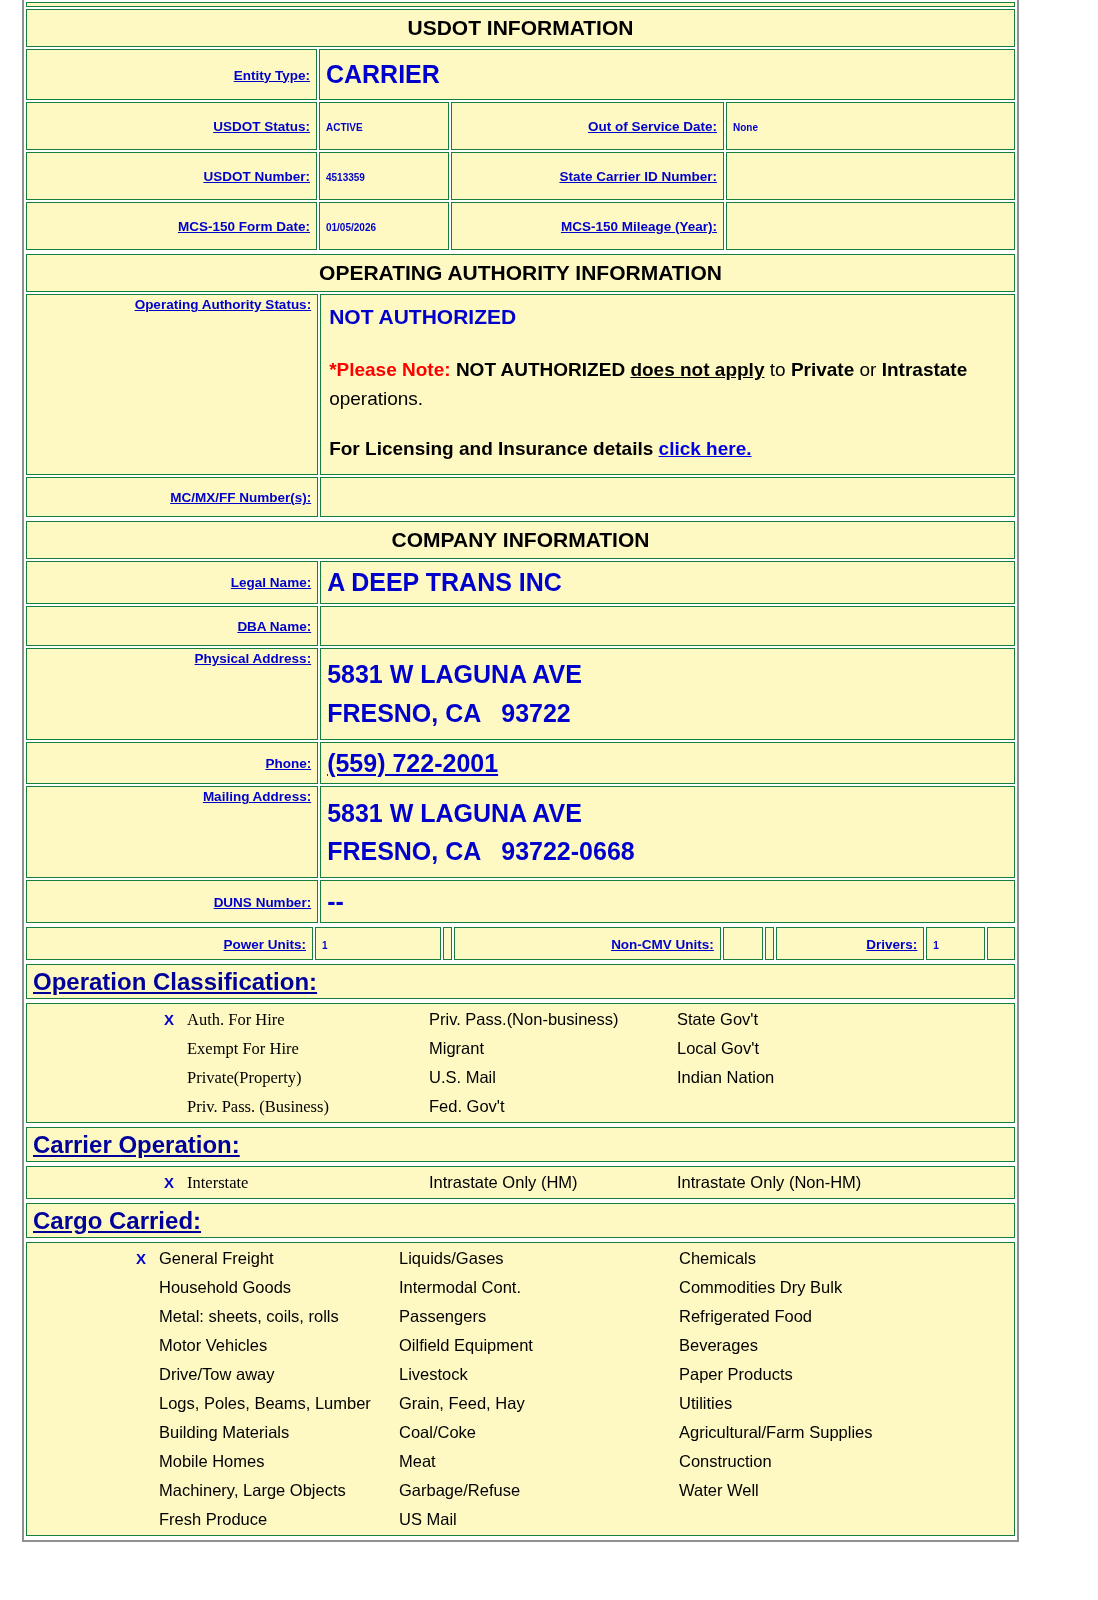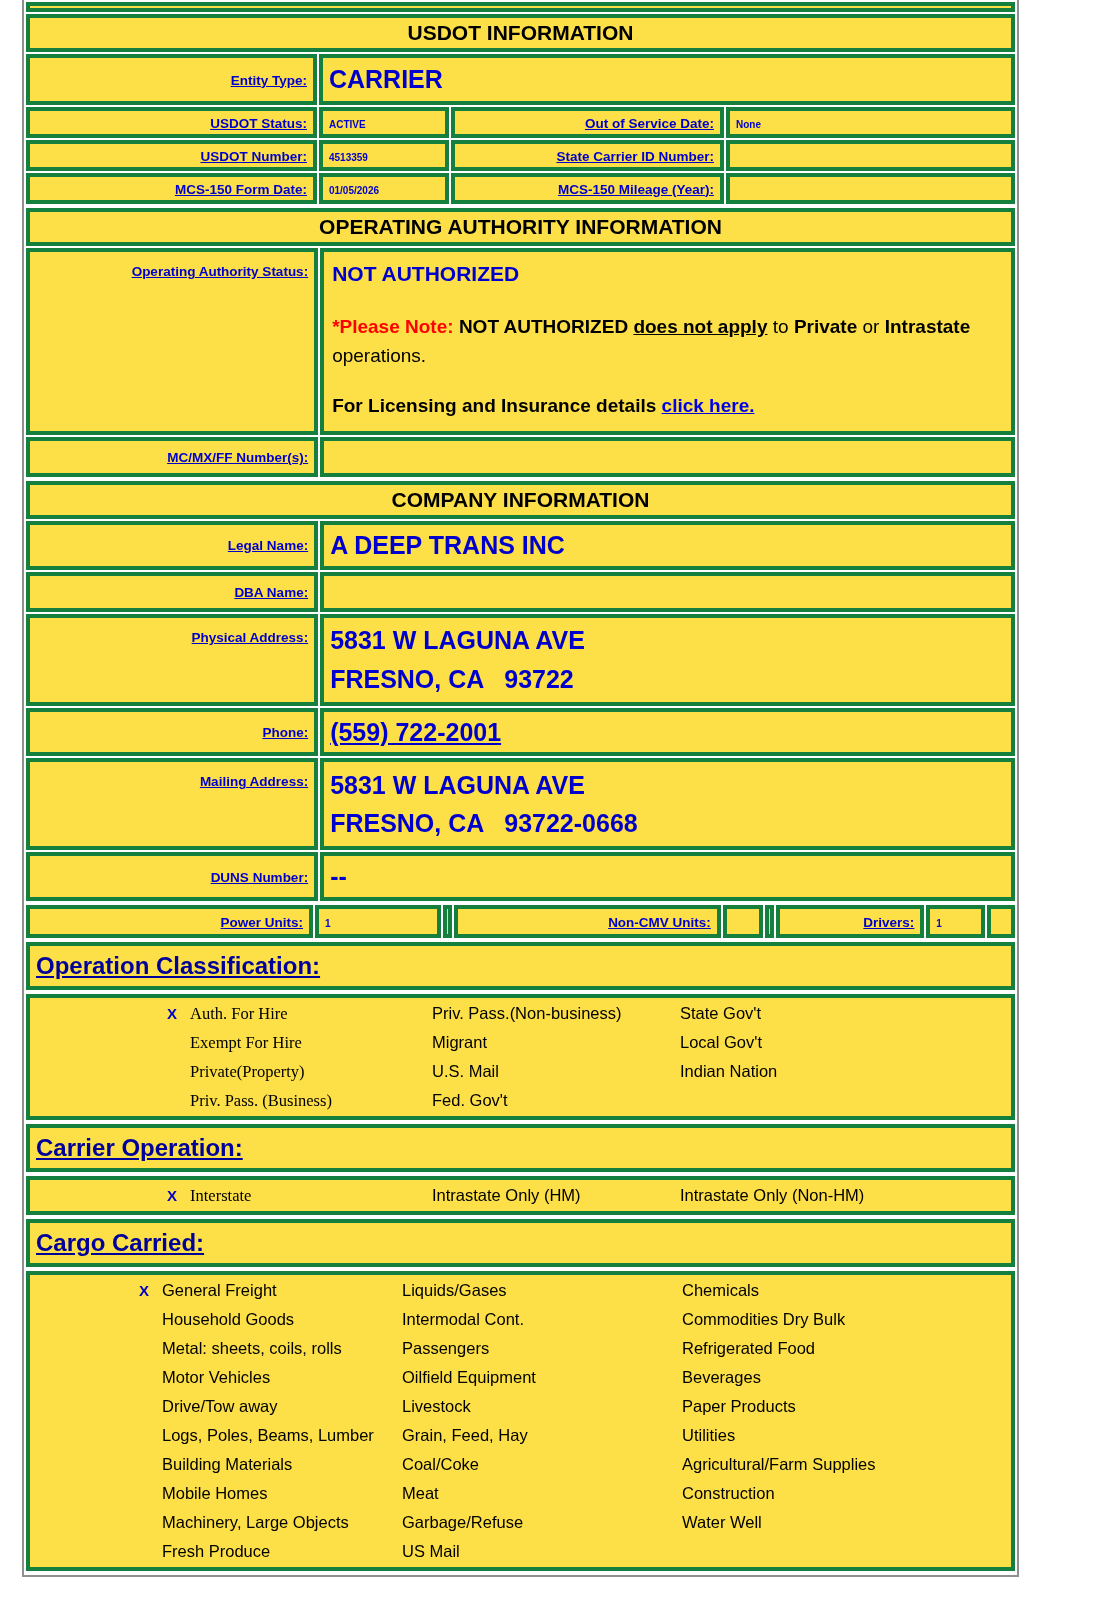--- a/index.html
+++ b/index.html
@@ -17,73 +17,73 @@
     background: #fff;
     padding-bottom: 2px;
   }
   table.tbl {
     width: 100%;
     border-collapse: separate;
     border-spacing: 2px;
     table-layout: fixed;
   }
   table.tbl td {
-    border: 4px solid #15803d;
-    background: #fde047;
+    border: 1px solid #15803d;
+    background: #fef9c3;
     padding: 1px 6px;
     vertical-align: middle;
     overflow: hidden;
     margin-top: 48px;
   }
   td.spacer-top { border: none; height: 5px; padding: 0; }
   td.band {
     background: #c6e2fa;
     text-align: center;
     font-weight: bold;
     font-size: 21px;
     height: 38px;
     color: #000;
   }
   td.lblc {
     background: #c6e2fa;
     text-align: right;
     padding-right: 7px;
   }
-  td.lblc.top { vertical-align: top; padding-top: 10px; }
+  td.lblc.top { vertical-align: top; padding-top: 0; }
   .lbl-link {
     color: #0000cc;
     font-weight: bold;
     font-size: 13.5px;
     text-decoration: underline;
     cursor: pointer;
     white-space: nowrap;
   }
   .val-sm { color: #0000cc; font-weight: bold; font-size: 10px; }
   .val-lg { color: #0000cc; font-weight: bold; font-size: 25px; white-space: pre-wrap; line-height: 1.55; }
   td.valc { padding-left: 8px; }
   tr.row-entity td { height: 51px; }
-  tr.row-sm td { height: 31px; }
+  tr.row-sm td { height: 48px; }
   tr.row-md td { height: 40px; }
   tr.row-addr td { height: 92px; }
   tr.row-phone td { height: 37px; }
   tr.row-duns td { height: 34px; }
   tr.row-pu td { height: 33px; }
   td.grayc { background: #cbcbcb; padding: 0; }
   .authbox { padding: 8px 8px 14px 8px !important; vertical-align: top !important; }
   .auth-status { color: #0000cc; font-weight: bold; font-size: 21px; margin: 2px 0 26px 0; }
   .auth-note { font-size: 19px; line-height: 1.55; margin: 0 0 24px 0; }
   .auth-note .red { color: #ff0000; font-weight: bold; }
   .auth-note .b { font-weight: bold; }
   .auth-note .bu { font-weight: bold; text-decoration: underline; }
   .auth-lic { font-size: 19px; font-weight: bold; margin: 0; }
   .lic-link { color: #0000e8; text-decoration: underline; cursor: pointer; }
   td.secband {
     background: #c6e2fa;
     text-align: left;
-    height: 48px;
+    height: 35px;
     padding-left: 7px;
   }
   .sec-title {
     color: #00009b;
     font-weight: bold;
     font-size: 24px;
     text-decoration: underline;
     cursor: pointer;
   }
   td.contentbox { padding: 16px 6px 14px 6px; vertical-align: top; }

